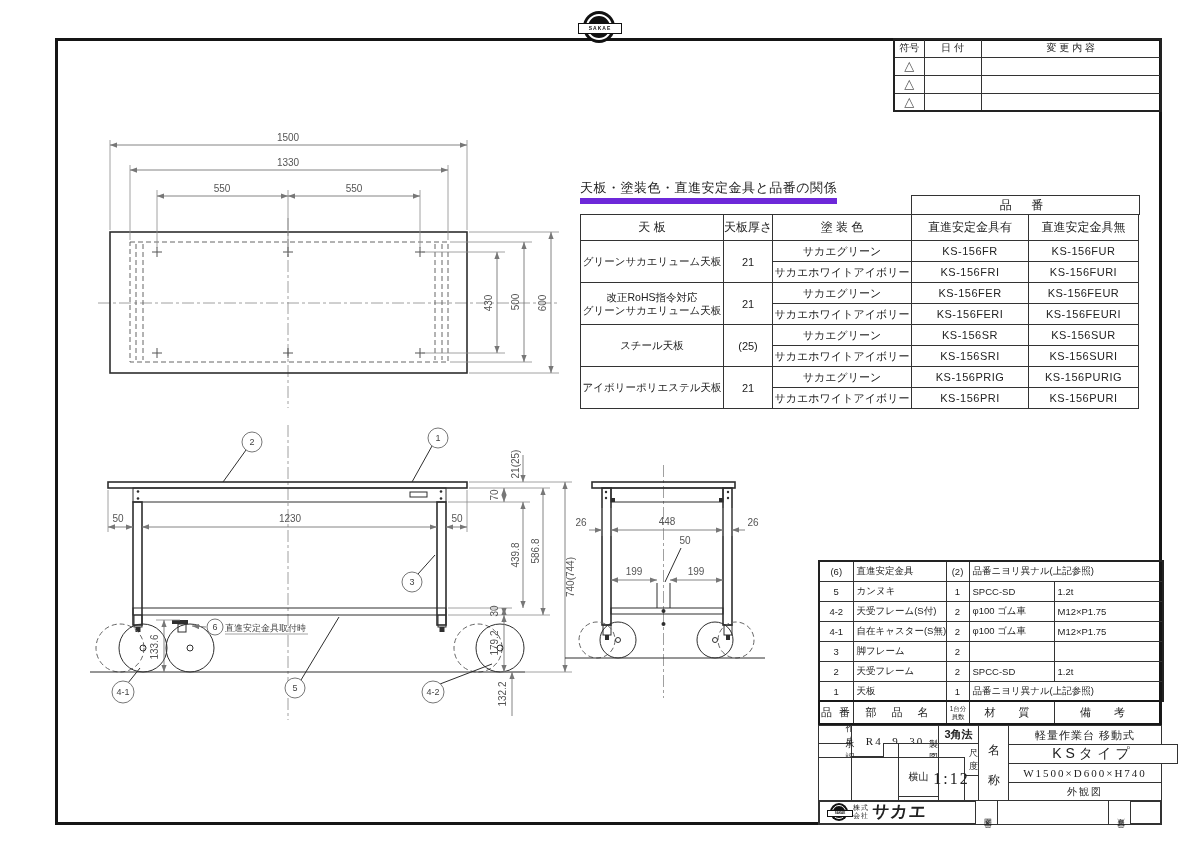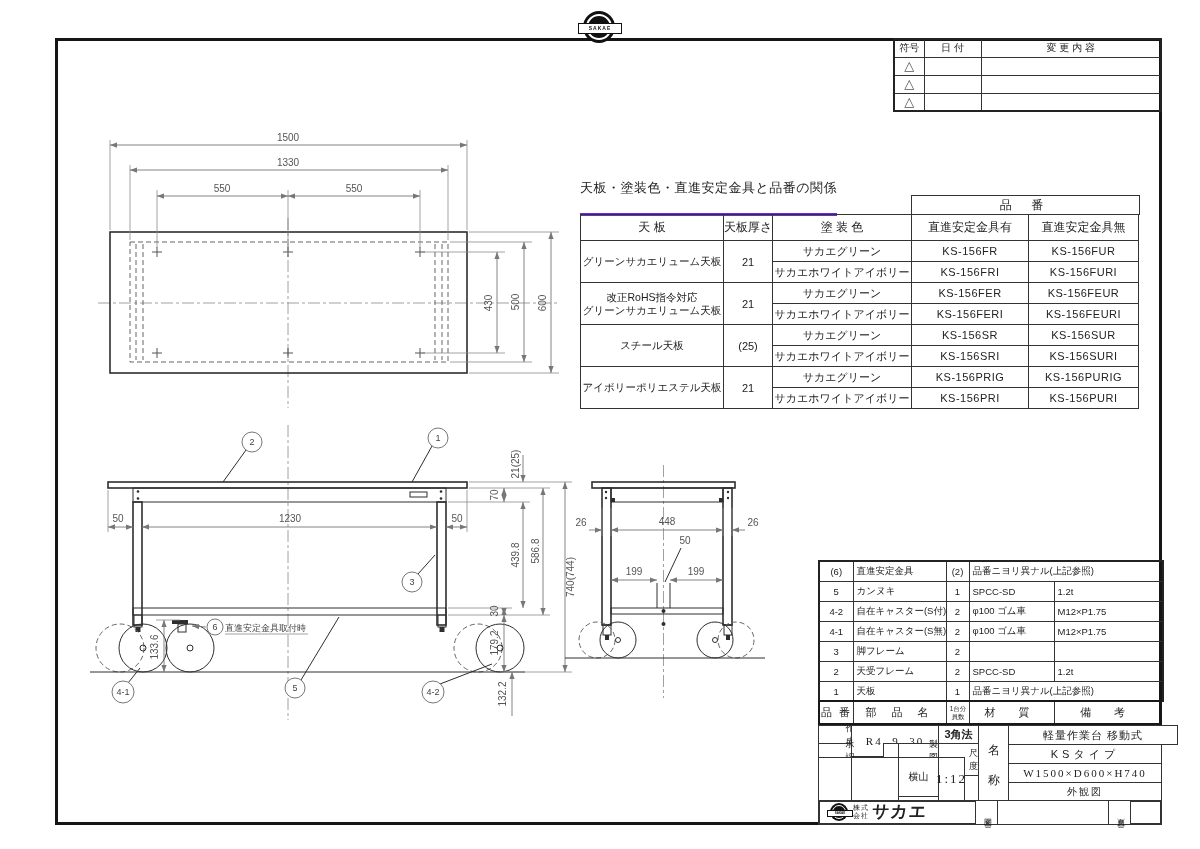--- a/index.html
+++ b/index.html
@@ -16,21 +16,21 @@
   
   table{border-collapse:collapse;table-layout:fixed;}
   td,th{padding:0;font-weight:normal;overflow:hidden;white-space:nowrap;}
   
   .rev{position:absolute;left:893px;top:38px;width:269px;height:72px;border:2px solid #222;}
   .rev td{border:1px solid #333;text-align:center;font-size:10px;}
   .rev tr{height:18px;}
   .rev .tri{font-size:13px;color:#555;line-height:14px;}
   
   .relttl{position:absolute;left:580px;top:179px;font-size:13px;letter-spacing:.5px;
-          border-bottom:3px solid #6d28d9;padding-bottom:16px;}
+          border-bottom:6px solid #6d28d9;padding-bottom:1px;}
   .pnbox{position:absolute;left:911px;top:195px;width:227px;height:19px;border:1.5px solid #333;border-bottom:none;
          text-align:center;font-size:12px;letter-spacing:8px;line-height:19px;}
   .rel{position:absolute;left:580px;top:214px;width:558px;border:1.5px solid #333;}
   .rel td{border:1px solid #333;text-align:center;font-size:11px;}
   .rel tr.hd{height:26px;}
   .rel tr.hd td{font-size:12px;}
   .rel tr{height:21px;}
   .gl{display:block;line-height:13px;font-size:10.5px;}
   .gl:empty{display:none;}
   .pno{font-size:12px;letter-spacing:.5px;}
@@ -38,21 +38,21 @@
   .notes{position:absolute;left:843px;top:502px;font-size:13.5px;letter-spacing:1px;line-height:21px;}
   .notes span{display:inline-block;border-bottom:1px solid #444;padding-bottom:1px;}
   
   .parts{position:absolute;left:818px;top:560px;width:344px;border:2px solid #222;border-bottom:none;}
   .parts td{border:1px solid #333;font-size:9.5px;}
   .parts tr{height:20px;}
   .parts .cno{text-align:center;}
   .parts .cl{padding-left:3px;}
   .phead{position:absolute;left:818px;top:700px;width:344px;height:25px;display:flex;border:2px solid #181818;box-sizing:border-box;}
   .phead div{border-right:1px solid #333;display:flex;align-items:center;justify-content:center;font-size:11px;box-sizing:border-box;}
-  .phead div:last-child{border-right:none;font-family:Liberation Serif, serif;}
+  .phead div:last-child{border-right:none;}
   
   .tb{position:absolute;border:1px solid #333;box-sizing:border-box;display:flex;align-items:center;justify-content:center;background:#fff;}
   .lab{font-size:9px;letter-spacing:2px;padding-left:32px;}
   .ser{font-family:"Liberation Serif","DejaVu Serif",serif;}
   .vtext{writing-mode:vertical-rl;text-orientation:upright;}
   
   .blogo{position:absolute;left:830px;top:803px;width:18px;height:18px;background:#111;border-radius:50%;}
   .blogo .ring{position:absolute;left:2px;top:2px;right:2px;bottom:2px;border:1px solid #fff;border-radius:50%;}
   .blogo .band{position:absolute;left:-3px;top:7px;width:24px;height:5px;background:#fff;border:1px solid #111;
                font-size:3px;font-weight:bold;text-align:center;line-height:4px;color:#111;}
@@ -426,21 +426,21 @@
     </tr>
     <tr>
       <td class="cno">5</td>
       <td class="cl">カンヌキ</td>
       <td class="cno">1</td>
       <td class="cl">SPCC-SD</td>
       <td class="cl">1.2t</td>
     </tr>
     <tr>
       <td class="cno">4-2</td>
-      <td class="cl">自在キャスター(S付)</td>
+      <td class="cl">天受フレーム(S付)</td>
       <td class="cno">2</td>
       <td class="cl">φ100 ゴム車</td>
       <td class="cl">M12×P1.75</td>
     </tr>
     <tr>
       <td class="cno">4-1</td>
       <td class="cl">自在キャスター(S無)</td>
       <td class="cno">2</td>
       <td class="cl">φ100 ゴム車</td>
       <td class="cl">M12×P1.75</td>
@@ -490,24 +490,24 @@
   <div class="tb lab" style="left:818px;top:725px;width:34px;height:19px">作成</div>
   <div class="tb ser" style="left:851px;top:725px;width:88px;height:32px;font-size:11px;letter-spacing:2px">R4. 9. 30</div>
   <div class="tb" style="left:938px;top:725px;width:41px;height:19px;font-size:11px;font-weight:bold">3角法</div>
   <div class="tb lab" style="left:818px;top:743px;width:34px;height:15px">承認</div>
   <div class="tb lab" style="left:883px;top:743px;width:48px;height:21px">設計</div>
   <div class="tb lab" style="left:898px;top:743px;width:41px;height:15px">製図</div>
   <div class="tb lab" style="left:938px;top:743px;width:41px;height:33px">尺度</div>
   <div class="tb" style="left:818px;top:757px;width:34px;height:44px"></div>
   <div class="tb" style="left:851px;top:757px;width:48px;height:44px"></div>
   <div class="tb" style="left:898px;top:757px;width:41px;height:40px;font-size:10px">横山</div>
-  <div class="tb ser" style="left:938px;top:757px;width:27px;height:44px;font-size:13px;letter-spacing:2px">1:12</div>
+  <div class="tb ser" style="left:938px;top:757px;width:27px;height:44px;font-size:16px;letter-spacing:2px">1:12</div>
   <div class="tb vtext" style="left:978px;top:725px;width:31px;height:76px;font-size:12px;letter-spacing:30px;padding-top:8px;justify-content:flex-start">名称</div>
-  <div class="tb" style="left:1008px;top:725px;width:170px;height:20px;font-size:11px;letter-spacing:1px">軽量作業台 移動式</div>
-  <div class="tb" style="left:1008px;top:744px;width:154px;height:20px;font-size:11px;letter-spacing:4px">KSタイプ</div>
+  <div class="tb" style="left:1008px;top:725px;width:154px;height:20px;font-size:11px;letter-spacing:1px">軽量作業台 移動式</div>
+  <div class="tb" style="left:1008px;top:744px;width:170px;height:20px;font-size:14px;letter-spacing:4px">KSタイプ</div>
   <div class="tb ser" style="left:1008px;top:763px;width:154px;height:20px;font-size:11px;letter-spacing:2px">W1500×D600×H740</div>
   <div class="tb" style="left:1008px;top:782px;width:154px;height:19px;font-size:10px;letter-spacing:2px">外観図</div>
 
   <div class="tb" style="left:818px;top:800px;width:158px;height:25px;border-width:2px 1px 2px 2px"></div>
   <div class="blogo">
     <div class="ring"></div>
     <div class="band">SAKAE</div>
   </div>
   <div class="coname">株式会社</div>
   <div class="cobrand">サカエ</div>

